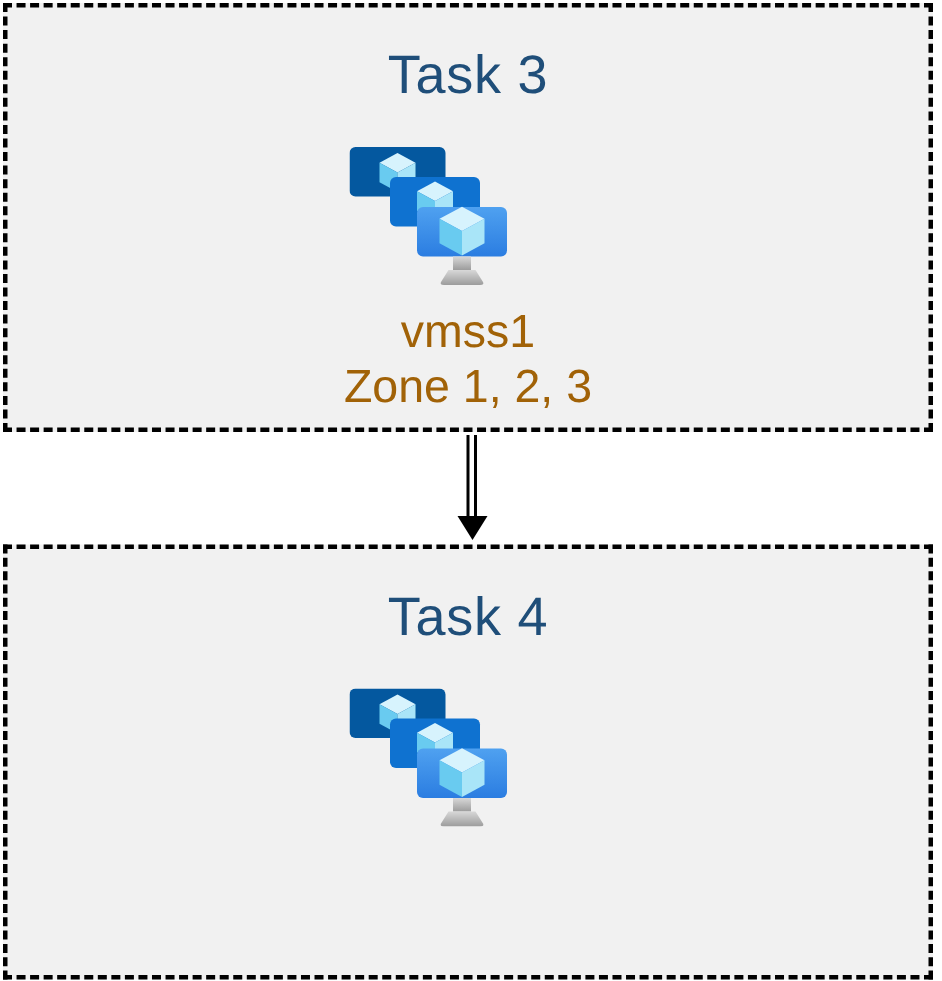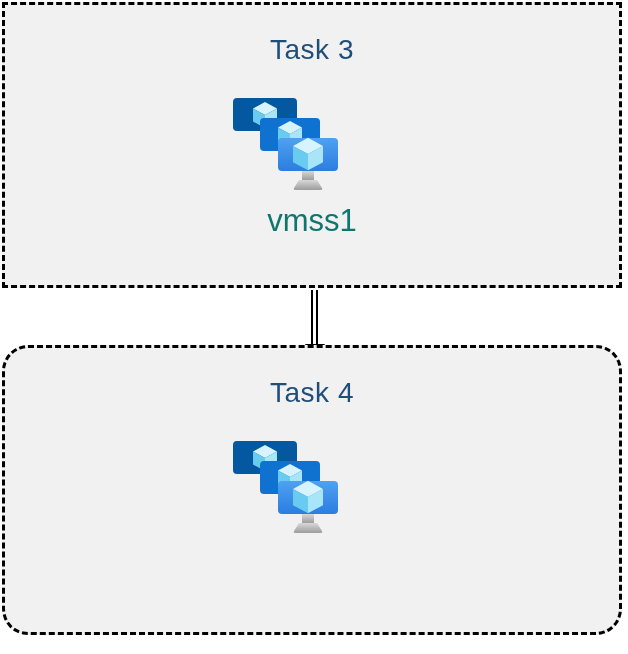--- a/index.html
+++ b/index.html
@@ -15,41 +15,41 @@
     position: absolute;
     left: 2px;
     width: 614px;
     background: #f1f1f1;
     border: 3px dashed #000000;
     display: flex;
     flex-direction: column;
     align-items: center;
   }
   #box-task3 { top: 2px; height: 280px; }
-  #box-task4 { top: 345px; height: 284px; border-radius: 26px; }
+  #box-task4 { top: 363px; height: 284px; }
   .box-title {
     margin-top: 26px;
-    font-size: 28px;
+    font-size: 36px;
     line-height: 37px;
     color: #1f4e79;
     letter-spacing: 0.5px;
   }
   .vmss-svg {
     width: 106px;
     height: 92px;
     margin-top: 30px;
     transform: translateX(-26px);
     display: block;
   }
   .box-lines {
     margin-top: 12px;
     text-align: center;
     font-size: 31px;
     line-height: 37px;
-    color: #0f766e;
+    color: #a16207;
   }
   .arrow-shaft {
     position: absolute;
     left: 311px;
     top: 290px;
     width: 7px;
     height: 56px;
     box-sizing: border-box;
     border-left: 2px solid #000000;
     border-right: 2px solid #000000;
@@ -99,20 +99,21 @@
 
 <div id="canvas">
 
   <div id="box-task3" class="task-box">
     <div class="box-title">Task 3</div>
     <svg class="vmss-svg" viewBox="0 0 106 92">
       <use href="#vmss-icon"></use>
     </svg>
     <div class="box-lines">
       <div>vmss1</div>
+      <div>Zone 1, 2, 3</div>
     </div>
   </div>
 
   <div class="arrow-shaft"></div>
   <div class="arrow-head"></div>
 
   <div id="box-task4" class="task-box">
     <div class="box-title">Task 4</div>
     <svg class="vmss-svg" viewBox="0 0 106 92">
       <use href="#vmss-icon"></use>

